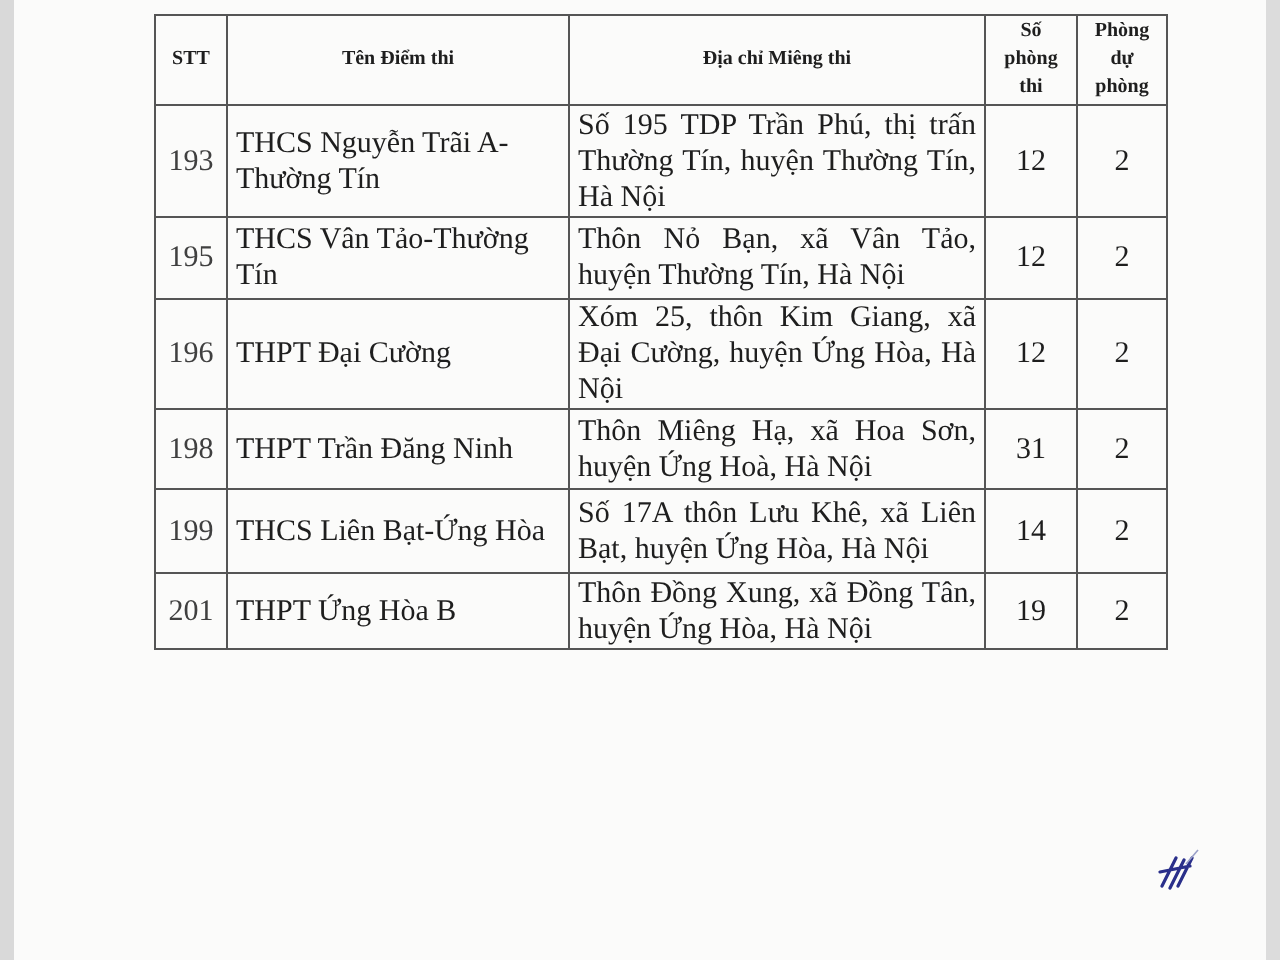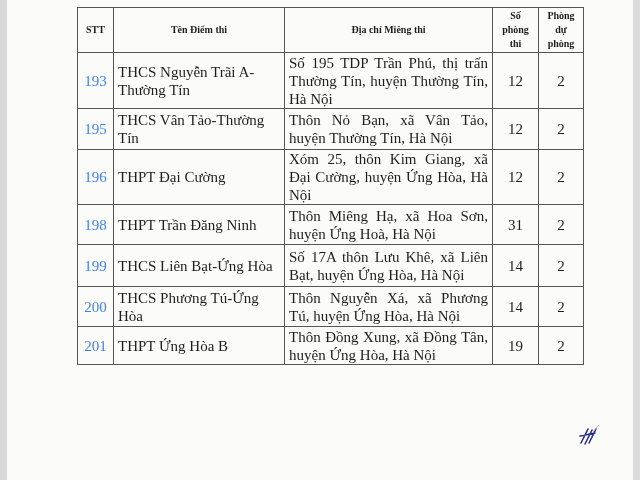--- a/index.html
+++ b/index.html
@@ -19,21 +19,21 @@
   table.grid th, table.grid td {
     border: 1px solid #555;
     padding: 0 4px;
     vertical-align: middle;
   }
   table.grid th {
     font-weight: bold; font-size: 10px; text-align: center; line-height: 14px;
     height: 44px;
   }
   table.grid td { font-size: 15px; line-height: 18px; }
-  td.stt { text-align: center; font-size: 12px; color: #3b82f6; }
+  td.stt { text-align: center; font-size: 12px; color: #404040; }
   td.num { text-align: center; }
   td.addr { text-align: justify; text-align-last: left; padding-left: 6px; }
   td.name { padding-left: 6px; }
   .mark {
     position: absolute; left: 578px; top: 423px; width: 22px; height: 22px;
   }
 </style>
 </head>
 <body>
 
@@ -86,27 +86,20 @@
       <td class="num">31</td>
       <td class="num">2</td>
     </tr>
     <tr style="height:42px">
       <td class="stt">199</td>
       <td class="name">THCS Liên Bạt-Ứng Hòa</td>
       <td class="addr">Số 17A thôn Lưu Khê, xã Liên Bạt, huyện Ứng Hòa, Hà Nội</td>
       <td class="num">14</td>
       <td class="num">2</td>
     </tr>
-    <tr style="height:40px">
-      <td class="stt">200</td>
-      <td class="name">THCS Phương Tú-Ứng Hòa</td>
-      <td class="addr">Thôn Nguyễn Xá, xã Phương Tú, huyện Ứng Hòa, Hà Nội</td>
-      <td class="num">14</td>
-      <td class="num">2</td>
-    </tr>
     <tr style="height:38px">
       <td class="stt">201</td>
       <td class="name">THPT Ứng Hòa B</td>
       <td class="addr">Thôn Đồng Xung, xã Đồng Tân, huyện Ứng Hòa, Hà Nội</td>
       <td class="num">19</td>
       <td class="num">2</td>
     </tr>
   </tbody>
 </table>
 

